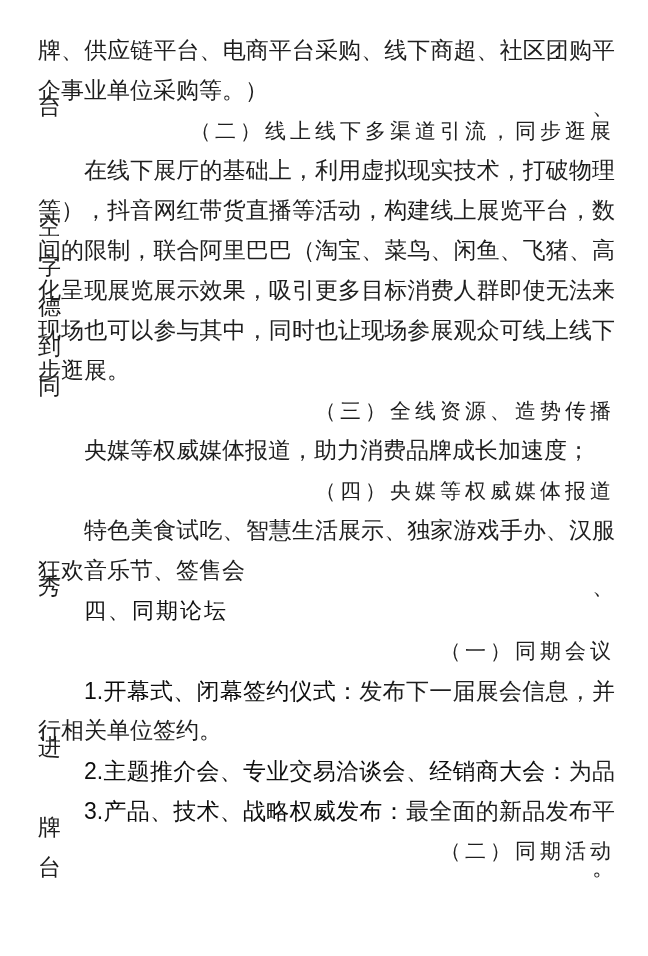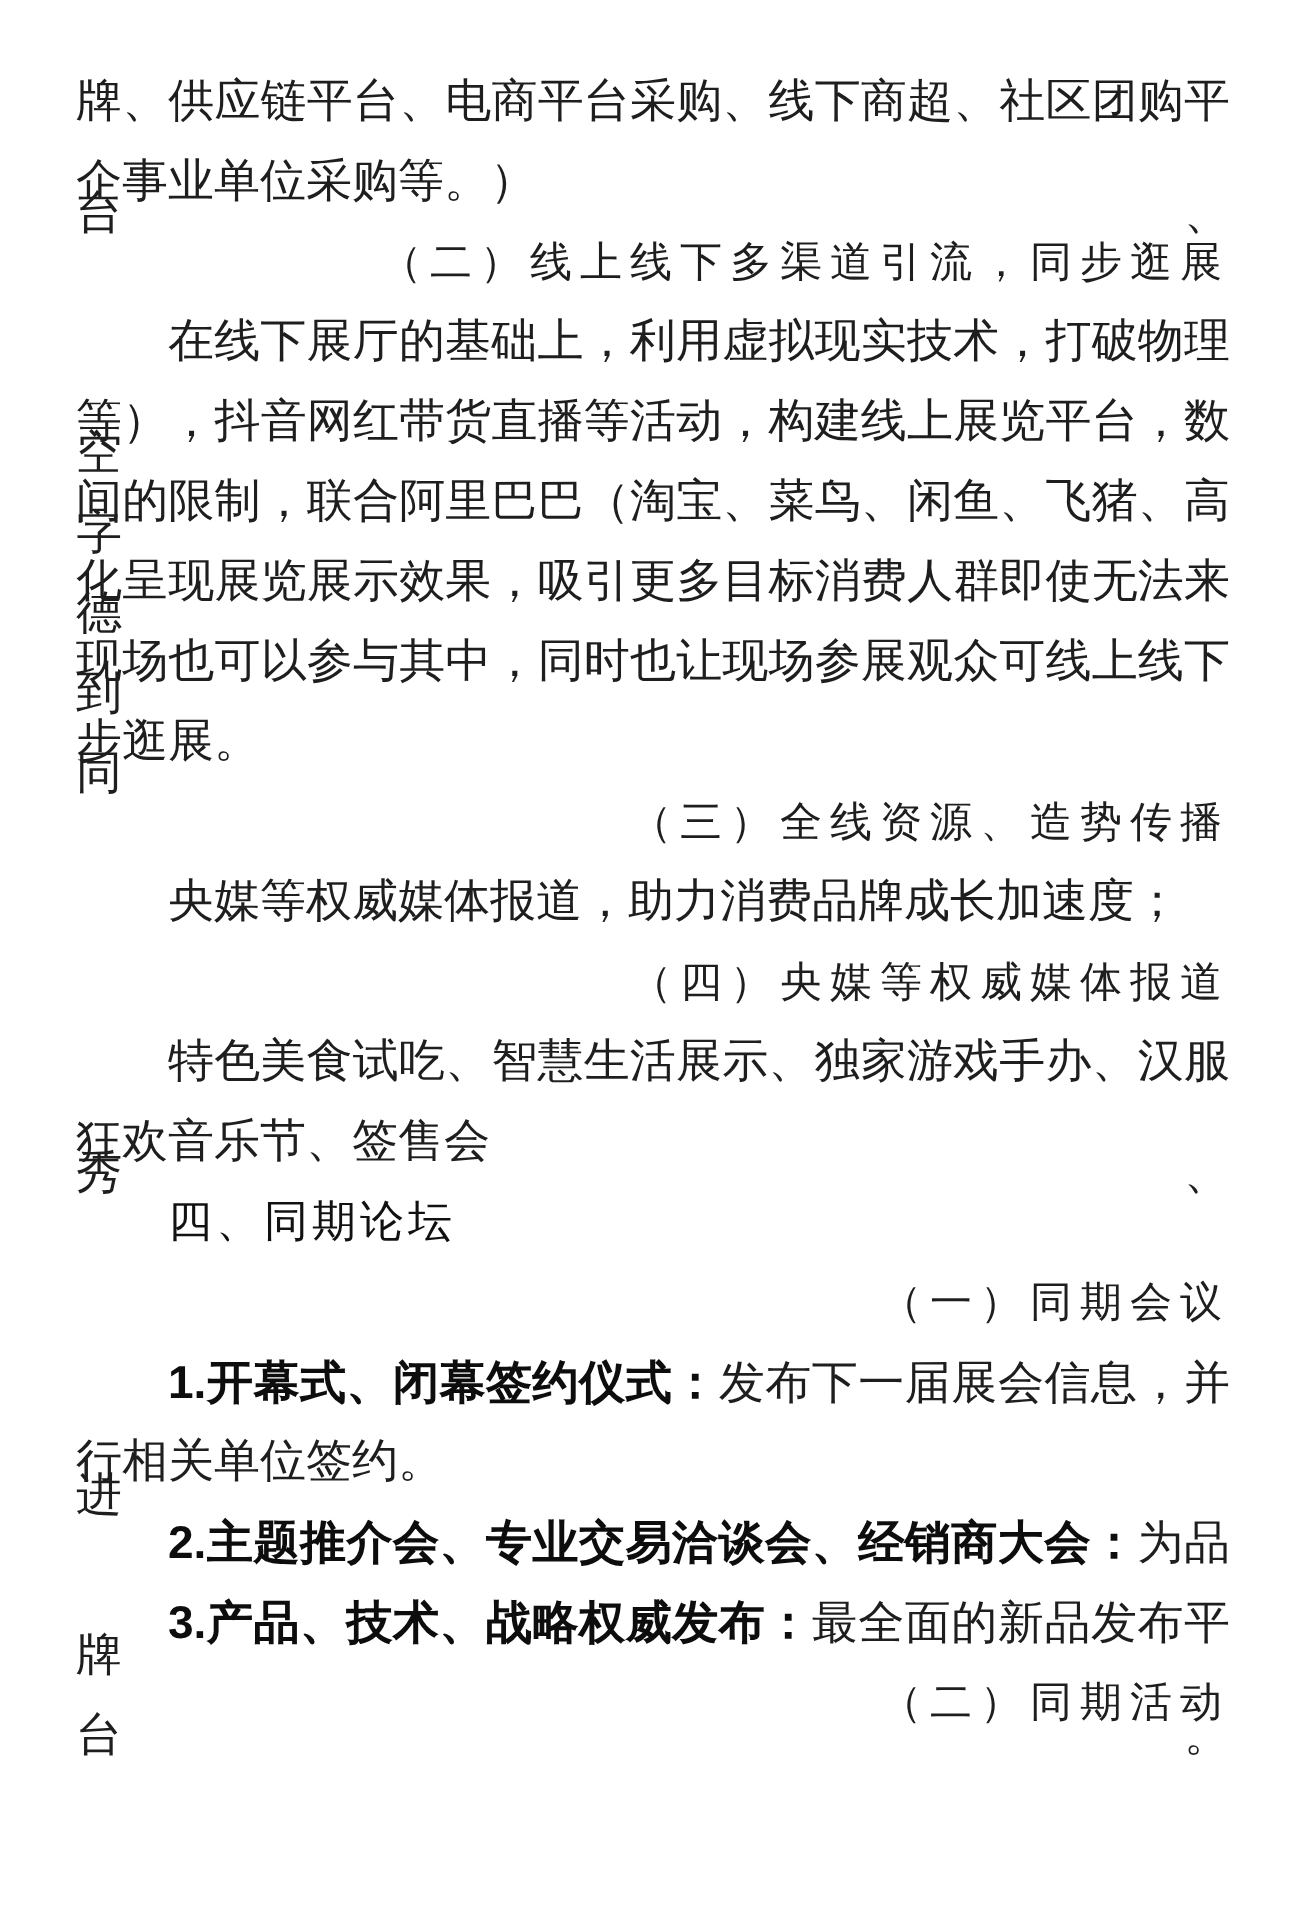--- a/index.html
+++ b/index.html
@@ -48,21 +48,21 @@
   .heiti {
     font-family: "Liberation Sans", sans-serif;
     font-weight: 400;
     font-size: 22px;
     letter-spacing: 2px;
     color: #111111;
   }
   
   .lead {
     font-family: "Liberation Sans", sans-serif;
-    font-weight: 700;
+    font-weight: 400;
     color: #0d0d0d;
   }
 </style>
 </head>
 <body>
 
 <div class="page">
 
   <div class="line fill">牌、供应链平台、电商平台采购、线下商超、社区团购平台、</div>
   <div class="line">企事业单位采购等。）</div>

